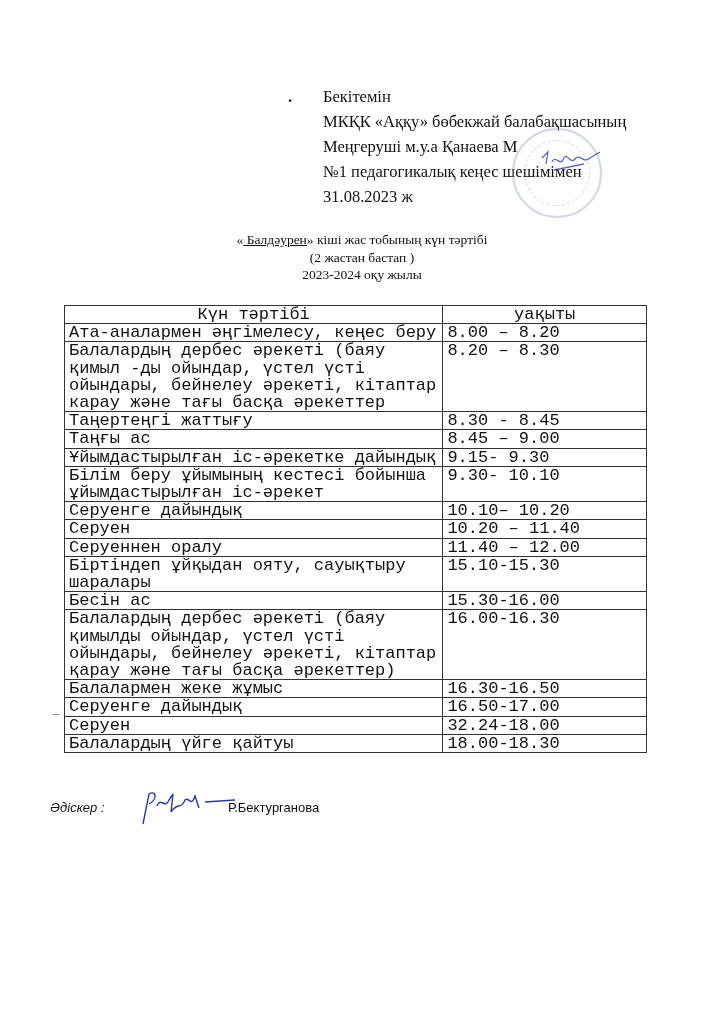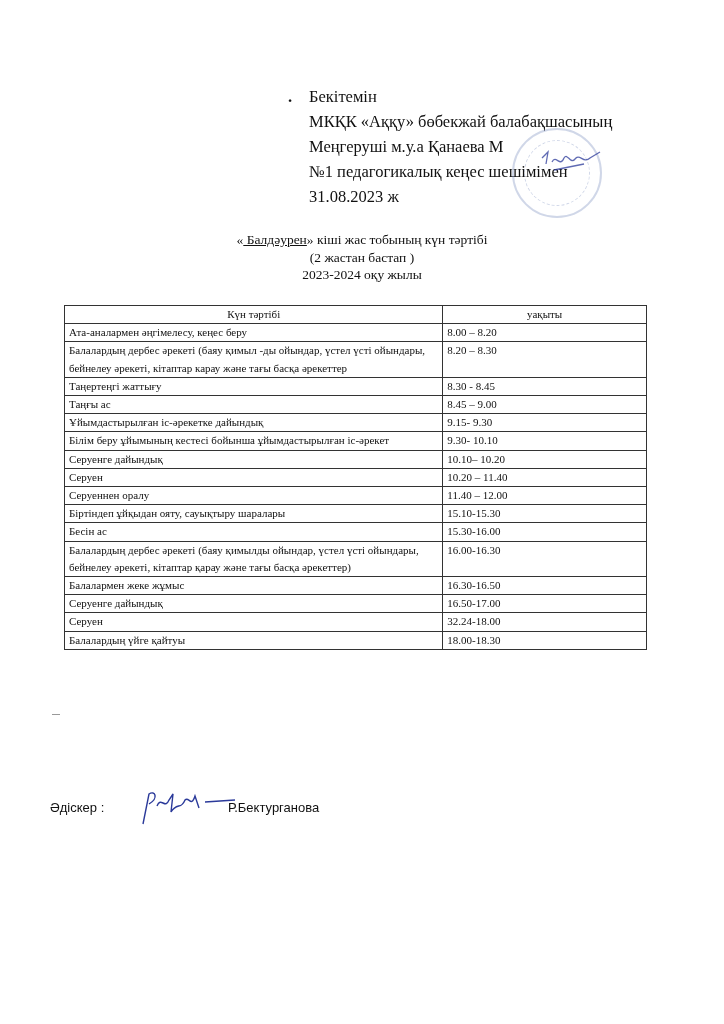--- a/index.html
+++ b/index.html
@@ -1,40 +1,40 @@
 <!DOCTYPE html>
 <html><head>
 <meta charset="utf-8">
 <style>
   html, body { margin:0; padding:0; background:#ffffff; }
   body { width:724px; height:1024px; position:relative; overflow:hidden;
          font-family:"Liberation Serif", serif; color:#111; }
   .approval { position:absolute; left:288px; top:84px; font-size:16.5px; line-height:25px; }
   .approval .dot { position:absolute; left:0; top:0; font-weight:bold; }
-  .approval .lines { position:absolute; left:21px; top:0; width:380px; }
+  .approval .lines { position:absolute; left:35px; top:0; width:380px; }
   .approval .line { white-space:nowrap; }
   .stamp { position:absolute; left:512px; top:128px; width:90px; height:90px; border-radius:50%;
            border:2px solid rgba(120,140,190,0.35); box-sizing:border-box; }
   .stamp::before { content:""; position:absolute; left:10px; top:10px; right:10px; bottom:10px;
            border-radius:50%; border:1px dashed rgba(120,140,190,0.35); }
   .stamp-sig { position:absolute; left:540px; top:148px; width:70px; height:26px; }
   .title { position:absolute; left:0; width:724px; top:231px; text-align:center;
            font-size:13.5px; line-height:17.5px; }
   .title u { text-decoration:underline; }
   table.sched { position:absolute; left:64px; top:305px; width:583px; border-collapse:collapse;
-                font-size:11px; line-height:17.2px; }
+                font-size:17px; line-height:17.2px;font-family:Liberation Mono, monospace; }
   table.sched td, table.sched th { border:1px solid #333; padding:0 4px; vertical-align:top;
                 font-weight:normal; text-align:left; }
   table.sched th { text-align:center; height:16px; }
   table.sched col.c1 { width:379px; }
   table.sched col.c2 { width:204px; }
   .margin-dash { position:absolute; left:52px; top:714px; width:8px; height:1px; background:#999; }
   .signoff { position:absolute; left:50px; top:800px; font-family:"Liberation Sans", sans-serif;
              font-size:13px; }
-  .signoff .role { position:absolute; left:0; top:0; white-space:nowrap; }
+  .signoff .role { position:absolute; left:0; top:0; white-space:nowrap;font-style:italic; }
   .signoff .name { position:absolute; left:178px; top:0; white-space:nowrap; }
   .signoff .sig { position:absolute; left:85px; top:-12px; width:110px; height:40px; }
 </style>
 </head>
 <body>
 
 <div class="approval">
   <span class="dot">.</span>
   <div class="lines">
     <div class="line">Бекітемін</div>

